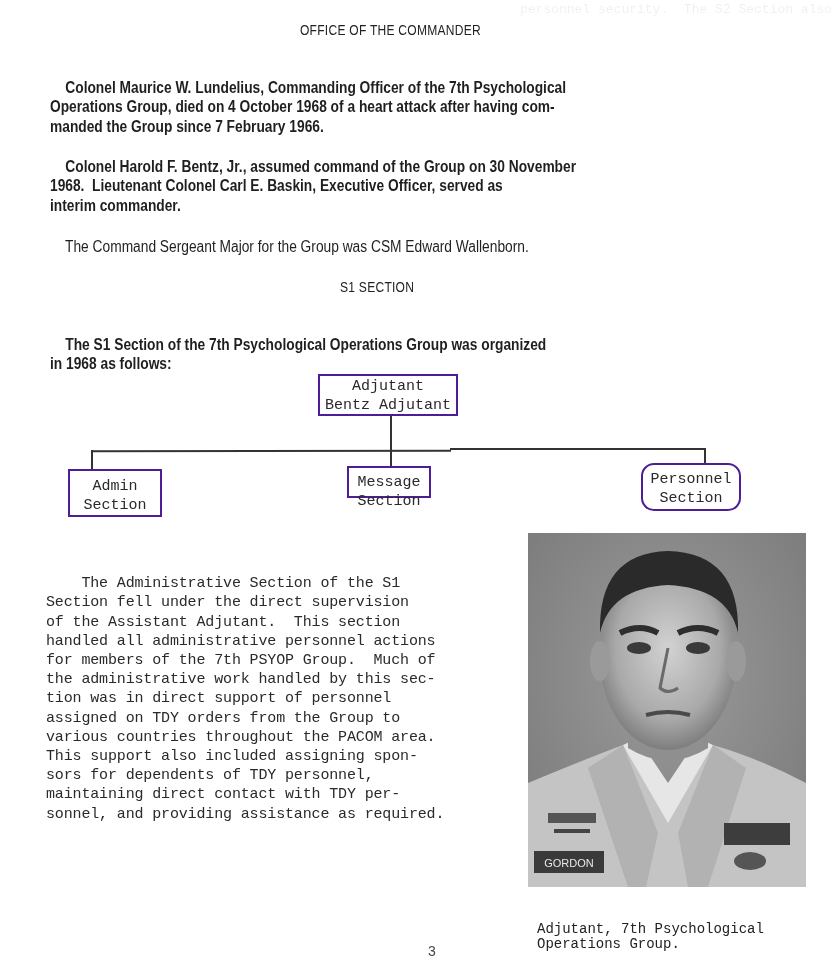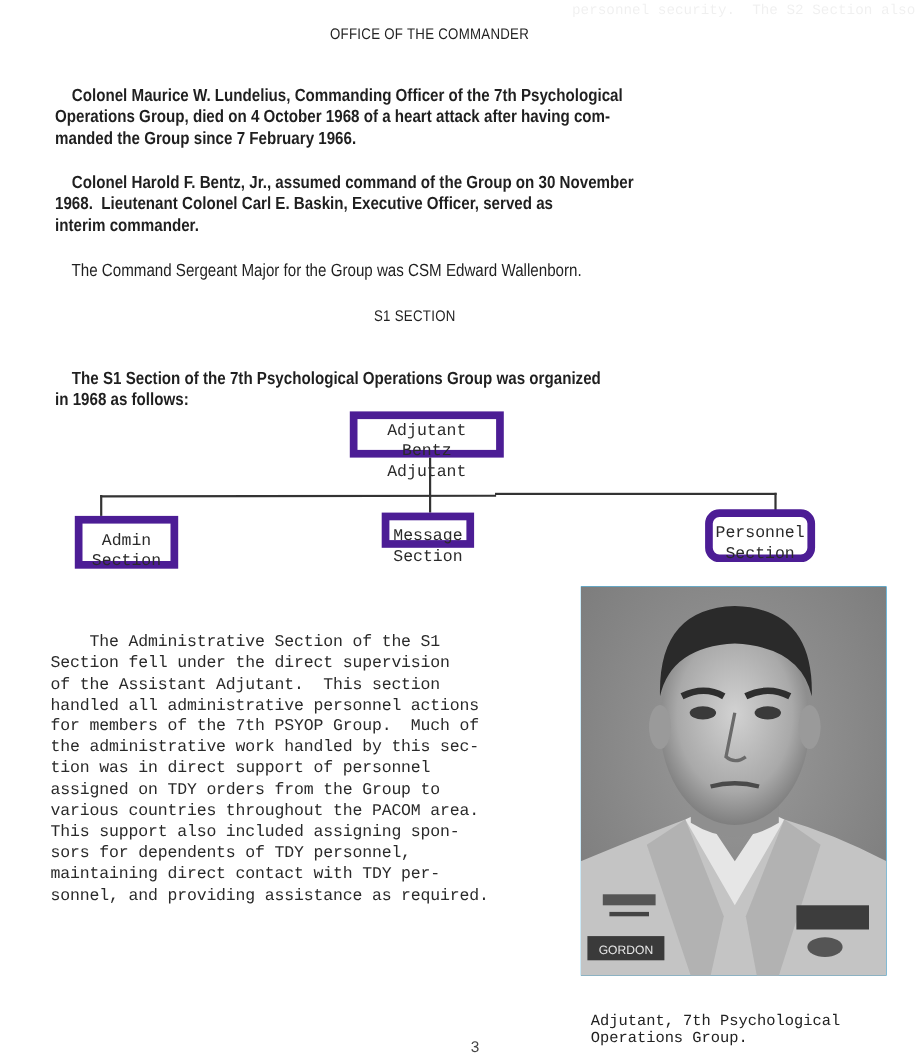--- a/index.html
+++ b/index.html
@@ -25,29 +25,29 @@
       transform: scaleX(0.86); transform-origin: left top; font-weight: bold;
       white-space: pre;
     }
     .para.light { font-weight: normal; }
     .mono {
       position: absolute; font-family: "Liberation Mono", monospace;
       font-size: 15px; line-height: 19.2px; color: #2a2a2a; white-space: pre;
       letter-spacing: -0.15px;
     }
     .box {
-      position: absolute; border: 7px solid #4c1d95; background: #fff;
+      position: absolute; border: 2px solid #4c1d95; background: #fff;
       font-family: "Liberation Mono", monospace; font-size: 15px; line-height: 19px;
       text-align: center; color: #2a2a2a; box-sizing: border-box;
     }
     .box span { display: block; }
     .line { position: absolute; background: #333; }
     .photo {
       position: absolute; left: 528px; top: 533px; width: 278px; height: 354px;
-      background: #0ea5e9; overflow: hidden;
+      background: #4d7c0f; overflow: hidden;
     }
     .caption {
       position: absolute; left: 537px; top: 906px; font-family: "Liberation Mono", monospace;
       font-size: 14px; line-height: 15.5px; color: #222; white-space: pre;
     }
     .pagenum {
       position: absolute; left: 428px; top: 943px; font-family: "Liberation Sans", sans-serif;
       font-size: 14px; color: #444;
     }
   </style>

